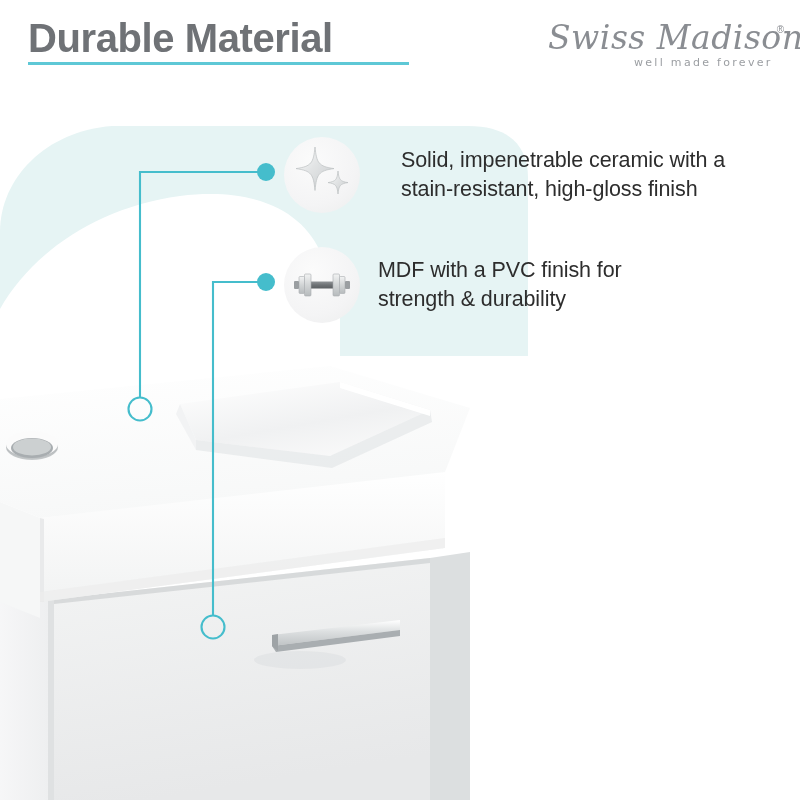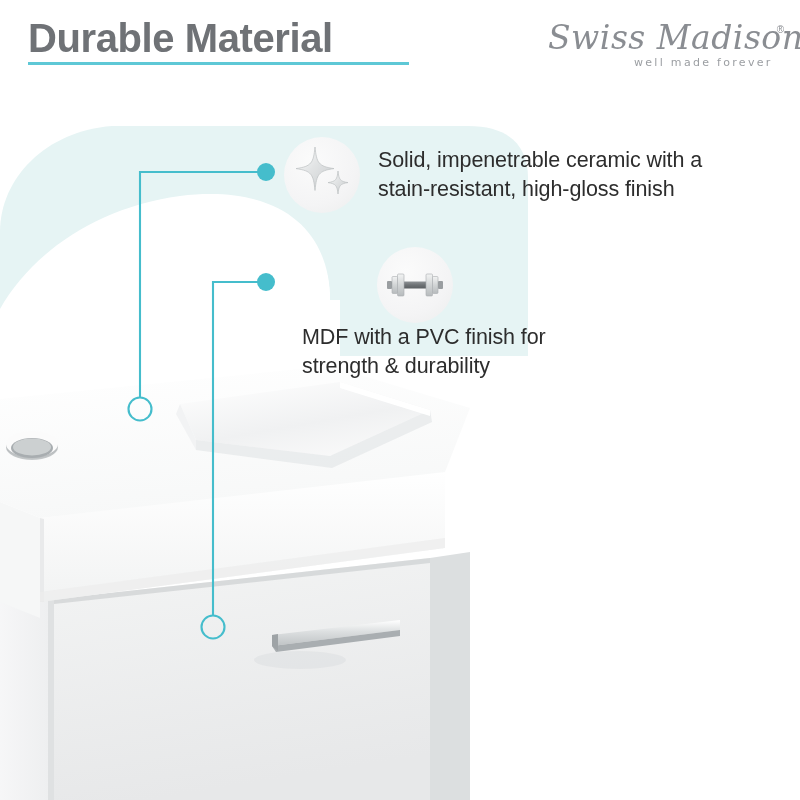--- a/index.html
+++ b/index.html
@@ -106,22 +106,22 @@
     left: 0; top: 0;
     width: 800px; height: 800px;
   }
 
   
   .callout {
     position: absolute;
     display: flex;
     align-items: center;
   }
-  #callout-0 { left: 284px; top: 137px; }
-  #callout-1 { left: 284px; top: 247px; flex-direction: column; }
+  #callout-0 { left: 284px; top: 137px; gap: 23px; }
+  #callout-1 { left: 284px; top: 247px; }
 
   .icon-badge {
     position: relative;
     width: 76px;
     height: 76px;
     border-radius: 50%;
     background: radial-gradient(circle at 38% 32%, #fbfbfb 0%, #f4f4f5 62%, #eceded 100%);
     flex: 0 0 auto;
   }
   .callout-text {

